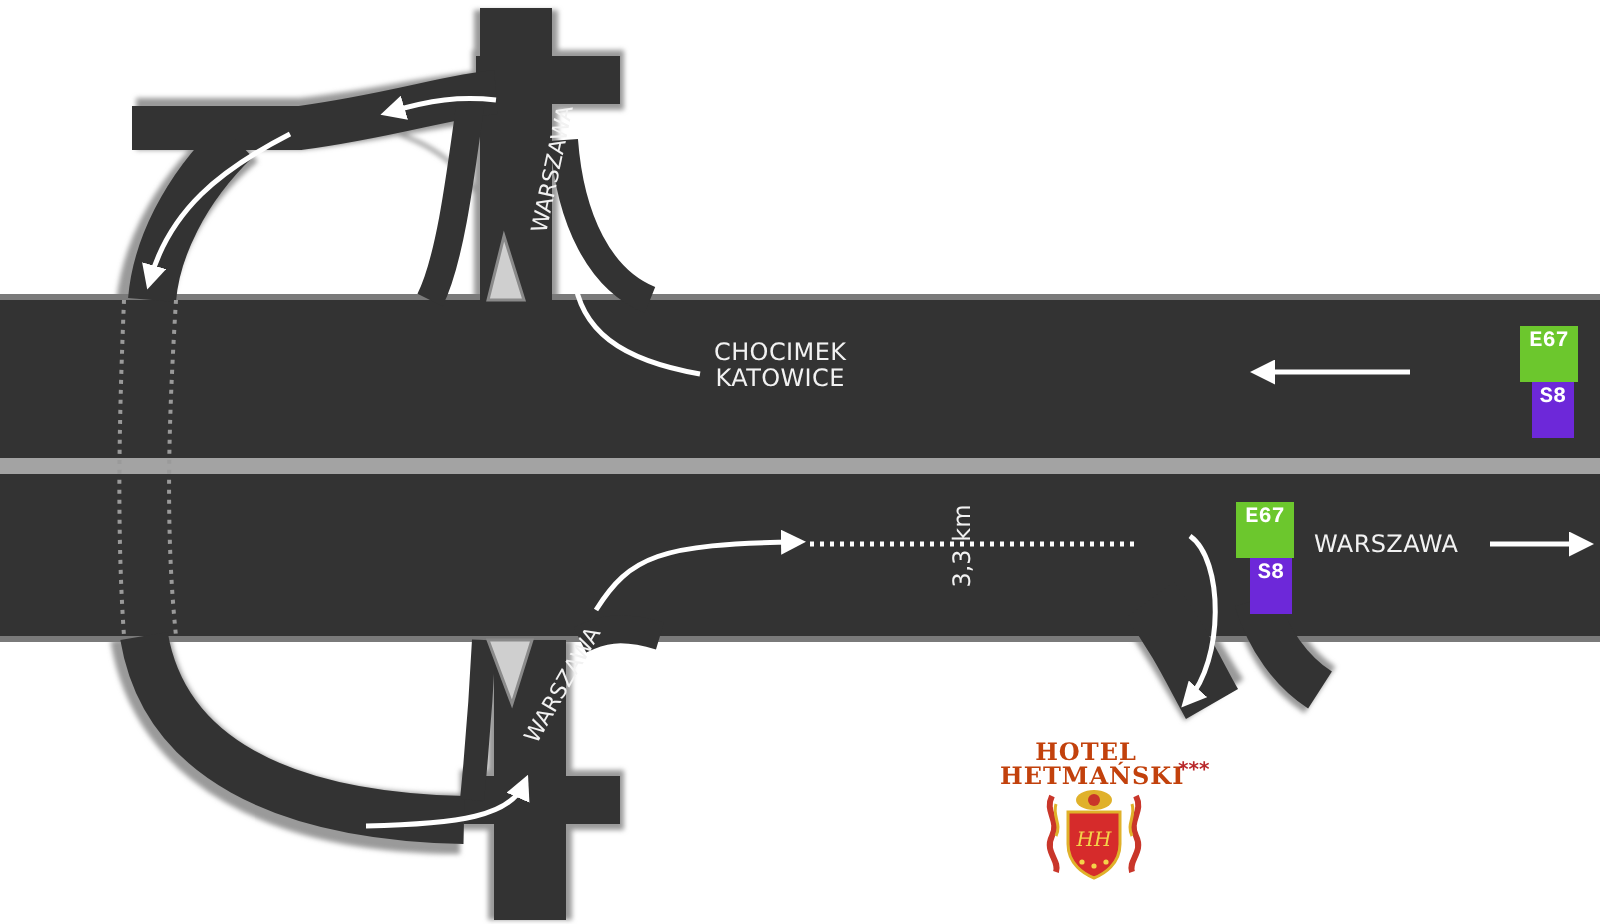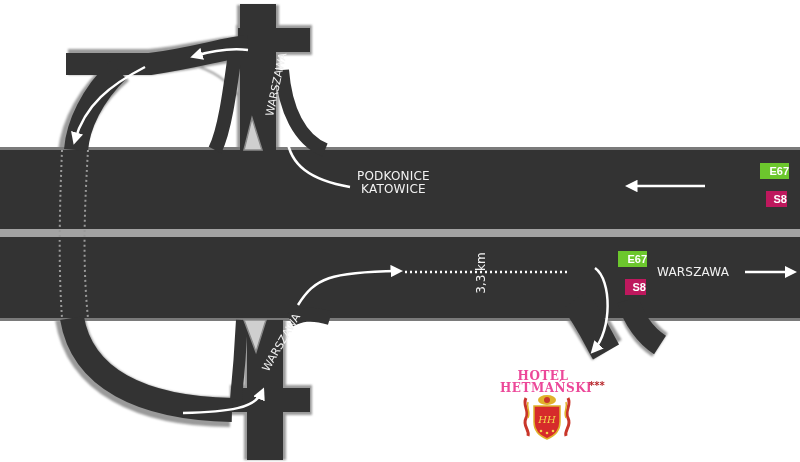--- a/index.html
+++ b/index.html
@@ -1,24 +1,24 @@
 <!DOCTYPE html>
 <html><head>
 <meta charset="utf-8">
 <style>
   html, body { margin:0; padding:0; background:#ffffff; }
   #map { position:relative; width:800px; height:462px; overflow:hidden; background:#ffffff; font-family:"DejaVu Sans", sans-serif; }
   svg.roads { position:absolute; left:0; top:0; }
   .lbl { position:absolute; color:#f2f2f2; font-size:12px; line-height:13px; white-space:nowrap; letter-spacing:0.2px; }
   .lbl.center { text-align:center; }
-  .badge { position:absolute; font-family:Liberation Sans, sans-serif; font-weight:bold; font-size:11px; color:#ffffff; text-align:right; line-height:17px; height:16px; }
+  .badge { position:absolute; font-family:Liberation Mono, monospace; font-weight:bold; font-size:11px; color:#ffffff; text-align:center; line-height:17px; height:28px; }
   .badge.green { background:#6cc72d; width:29px; }
-  .badge.red { background:#be185d; width:21px; }
+  .badge.red { background:#6d28d9; width:21px; }
   .rot { position:absolute; color:#f2f2f2; font-size:11px; white-space:nowrap; transform-origin:center center; }
-  .hotel { position:absolute; color:#ec4899; font-family:"DejaVu Serif", serif; font-weight:bold; text-align:center; font-size:12px; line-height:12px; letter-spacing:0.5px; }
+  .hotel { position:absolute; color:#c2410c; font-family:"DejaVu Serif", serif; font-weight:bold; text-align:center; font-size:12px; line-height:12px; letter-spacing:0.5px; }
   .stars { position:absolute; color:#b8282c; font-size:10px; font-weight:bold; }
 </style>
 </head>
 <body>
 
 <div id="map">
   <svg class="roads" width="800" height="462" viewBox="0 0 800 462">
     <defs>
       <filter id="soft" x="-5%" y="-5%" width="110%" height="110%">
         <feGaussianBlur stdDeviation="1.2"></feGaussianBlur>
@@ -94,21 +94,21 @@
       <path d="M183,413 C230,412 255,408 262,392"></path>
       <path d="M298,305 C315,278 330,272 398,271"></path>
       <path d="M595,268 C612,280 612,330 594,350"></path>
     </g>
   </svg>
 
   <div class="rot" style="left:244px; top:78px; transform:rotate(-78deg);">WARSZAWA</div>
   <div class="rot" style="left:249px; top:336px; transform:rotate(-60deg);">WARSZAWA</div>
 
   <div class="lbl center" style="left:357px; top:170px;">
-    <div>PODKONICE</div>
+    <div>CHOCIMEK</div>
     <div>KATOWICE</div>
   </div>
 
 
   <div class="badge green" style="left:760px; top:163px;">E67</div>
   <div class="badge red" style="left:766px; top:191px;">S8</div>
 
   <div class="badge green" style="left:618px; top:251px;">E67</div>
   <div class="badge red" style="left:625px; top:279px;">S8</div>
 

